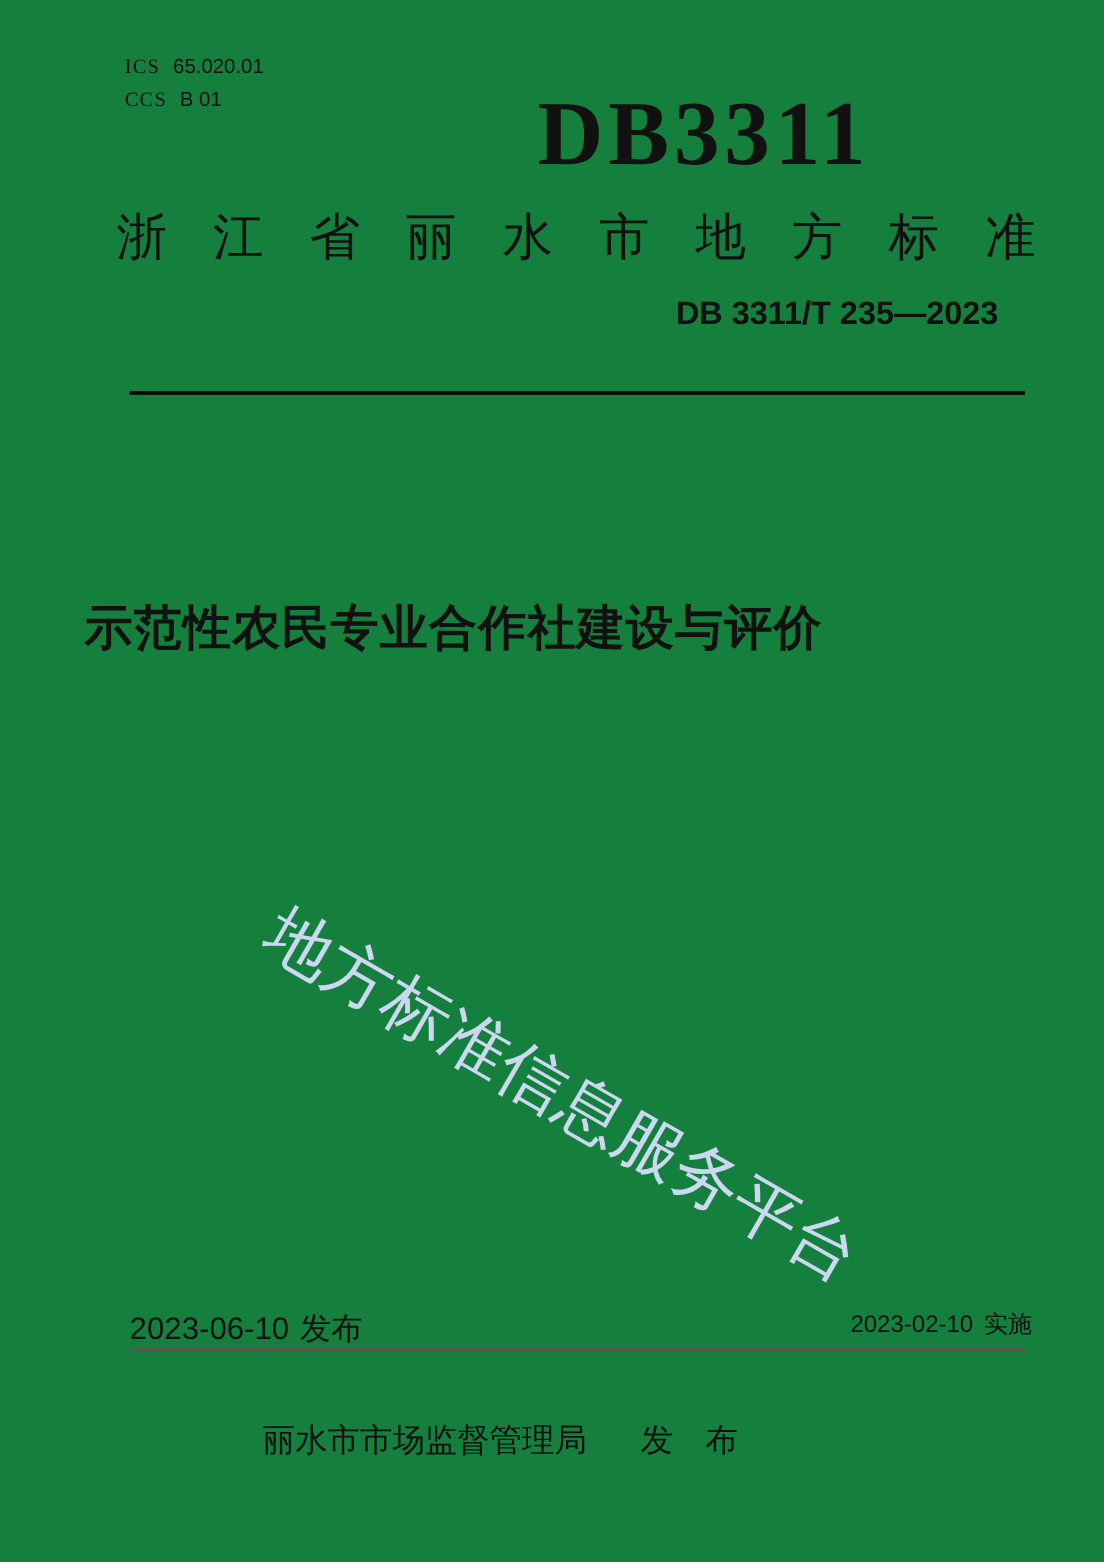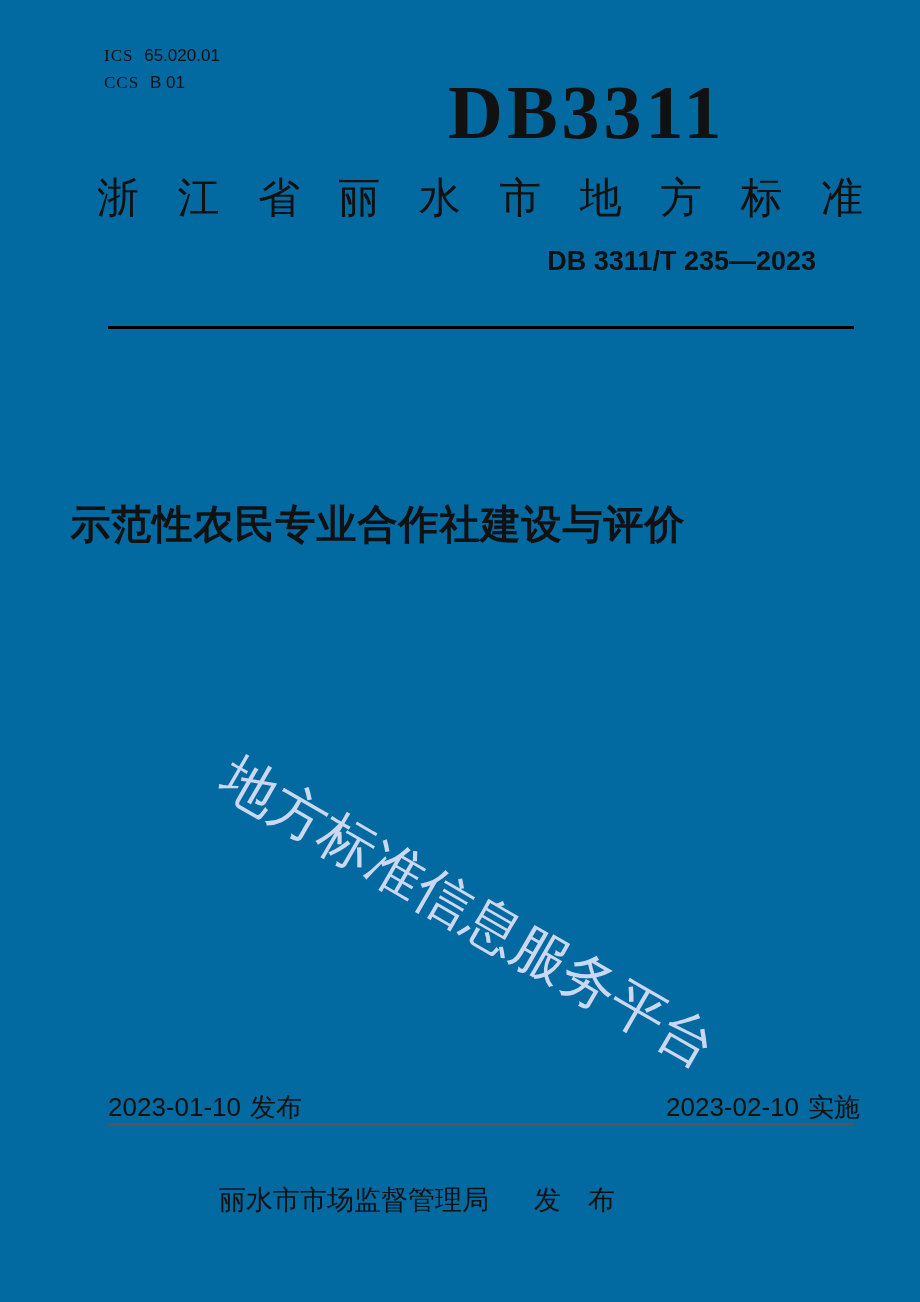--- a/index.html
+++ b/index.html
@@ -1,21 +1,21 @@
 <!DOCTYPE html>
 <html style="--watermark: #ccd8f2; --rule_top: #000000; --rule_bottom: #555555;"><head>
 <meta charset="utf-8">
 <style>
   html,body { margin:0; padding:0; background:#e8e8e8; }
   .page {
     position: relative;
     width: 920px;
     height: 1302px;
     margin: 0 auto;
-    background: #0369a1;
+    background: #15803d;
     overflow: hidden;
     font-family: "Liberation Sans", sans-serif;
     color: #111;
   }
 
   
   .ics-block {
     position: absolute;
     left: 104px;
     top: 42px;
@@ -57,21 +57,21 @@
     justify-content: space-between;
     font-size: 42px;
     line-height: 1;
     white-space: nowrap;
   }
 
   
   .standard-number {
     position: absolute;
     top: 248px;
-    right: 104px;
+    right: 88px;
     font-size: 27px;
     font-weight: bold;
     line-height: 1;
     white-space: nowrap;
   }
 
   .rule-top {
     position: absolute;
     left: 108px;
     top: 326px;
@@ -111,21 +111,21 @@
     left: 108px;
     top: 1094px;
     font-size: 26px;
     line-height: 1;
     white-space: nowrap;
   }
   .date-right {
     position: absolute;
     right: 60px;
     top: 1094px;
-    font-size: 26px;
+    font-size: 20px;
     line-height: 1;
     text-align: center;
     white-space: nowrap;
   }
   .date-label { margin-left: 9px; font-family: Liberation Mono, monospace; }
 
   .rule-bottom {
     position: absolute;
     left: 108px;
     top: 1123px;
@@ -179,21 +179,21 @@
 
   <div class="standard-number">DB 3311/T 235—2023</div>
 
   <div class="rule-top"></div>
 
   <div class="doc-title">示范性农民专业合作社建设与评价</div>
 
   <div class="watermark">地方标准信息服务平台</div>
 
   <div class="date-left">
-    <span>2023-01-10</span><span class="date-label">发布</span>
+    <span>2023-06-10</span><span class="date-label">发布</span>
   </div>
 
   <div class="date-right">
     <span>2023-02-10</span><span class="date-label">实施</span>
   </div>
 
   <div class="rule-bottom"></div>
 
   <div class="publisher-line">
     <span>丽水市市场监督管理局</span><span class="publish-label">发　布</span>

